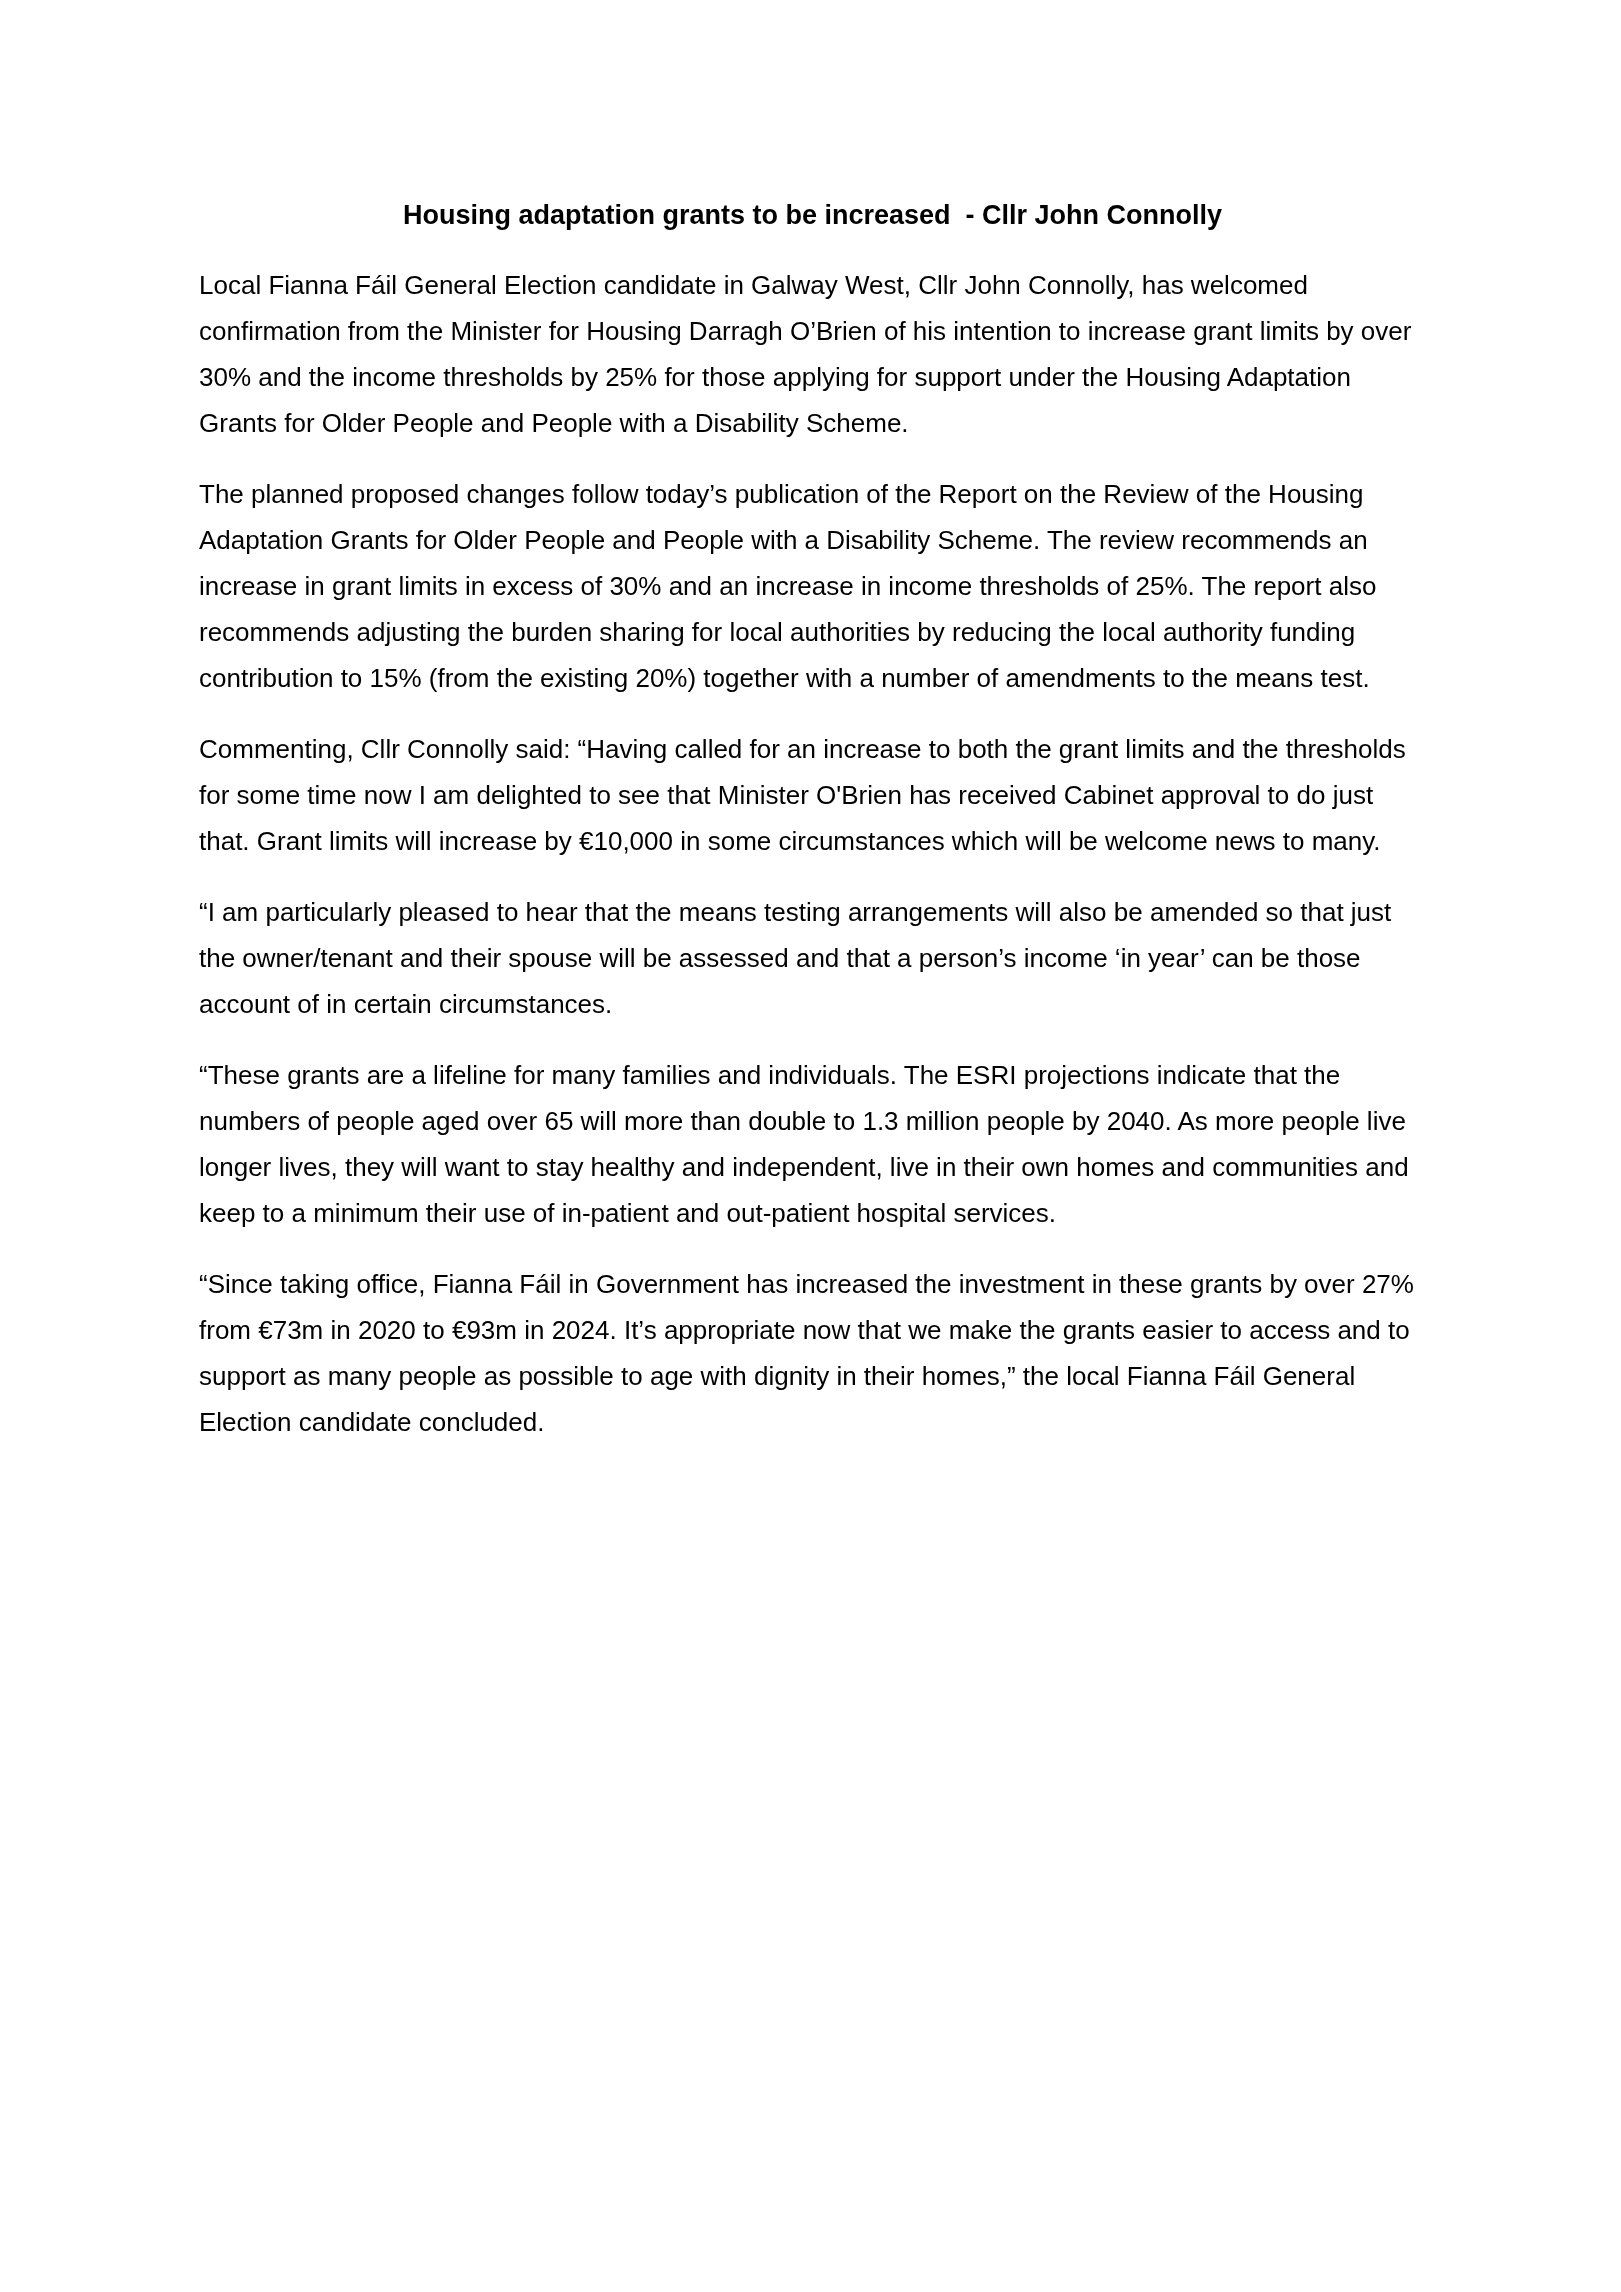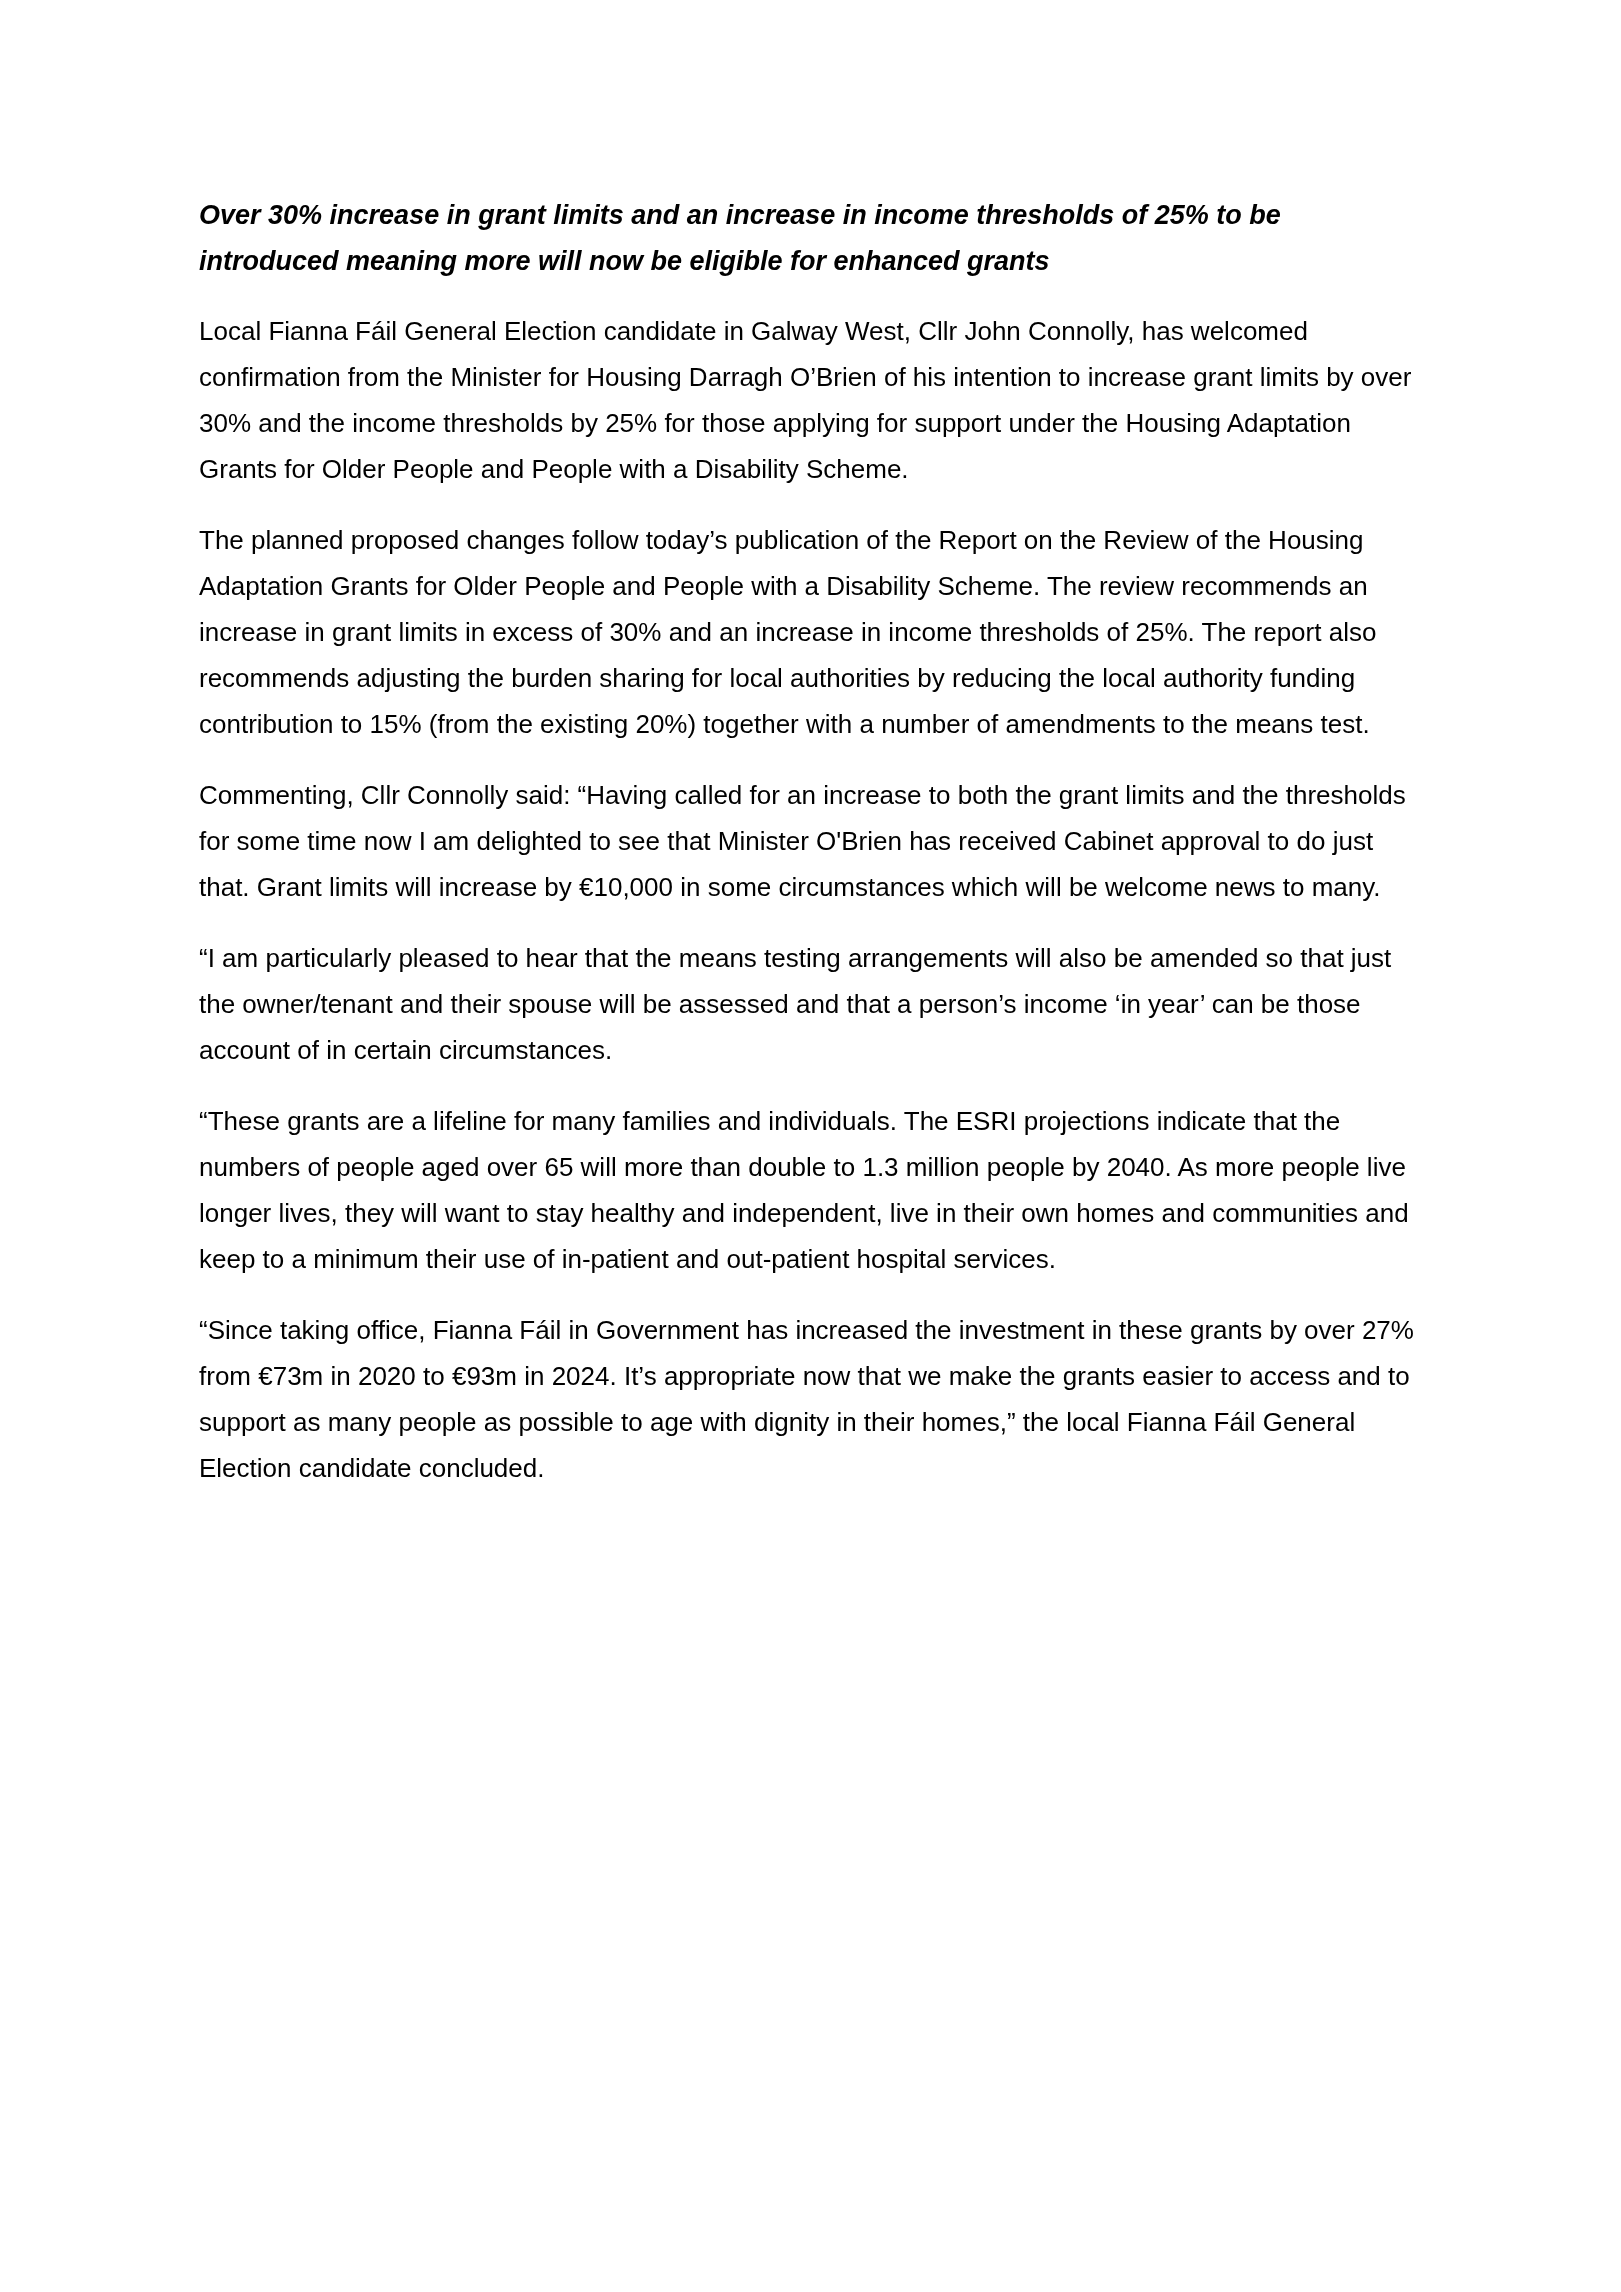--- a/index.html
+++ b/index.html
@@ -50,22 +50,22 @@
     line-height: 46px;
     margin: 0;
   }
 </style>
 </head>
 <body>
 
 <div class="page">
   <div class="content">
 
+    <h1 class="doc-title">Housing adaptation grants to be increased  - Cllr John Connolly</h1>
 
-    <div class="doc-subtitle">Over 30% increase in grant limits and an increase in income thresholds of 25% to be introduced meaning more will now be eligible for enhanced grants</div>
 
     <p class="body-para">Local Fianna Fáil General Election candidate in Galway West, Cllr John Connolly, has welcomed confirmation from the Minister for Housing Darragh O’Brien of his intention to increase grant limits by over 30% and the income thresholds by 25% for those applying for support under the Housing Adaptation Grants for Older People and People with a Disability Scheme.</p>
 
     <p class="body-para">The planned proposed changes follow today’s publication of the Report on the Review of the Housing Adaptation Grants for Older People and People with a Disability Scheme. The review recommends an increase in grant limits in excess of 30% and an increase in income thresholds of 25%. The report also recommends adjusting the burden sharing for local authorities by reducing the local authority funding contribution to 15% (from the existing 20%) together with a number of amendments to the means test.</p>
 
 
     <p class="body-para">Commenting, Cllr Connolly said: “Having called for an increase to both the grant limits and the thresholds for some time now I am delighted to see that Minister O'Brien has received Cabinet approval to do just that. Grant limits will increase by €10,000 in some circumstances which will be welcome news to many.</p>
 
     <p class="body-para">“I am particularly pleased to hear that the means testing arrangements will also be amended so that just the owner/tenant and their spouse will be assessed and that a person’s income ‘in year’ can be those account of in certain circumstances.</p>
 

